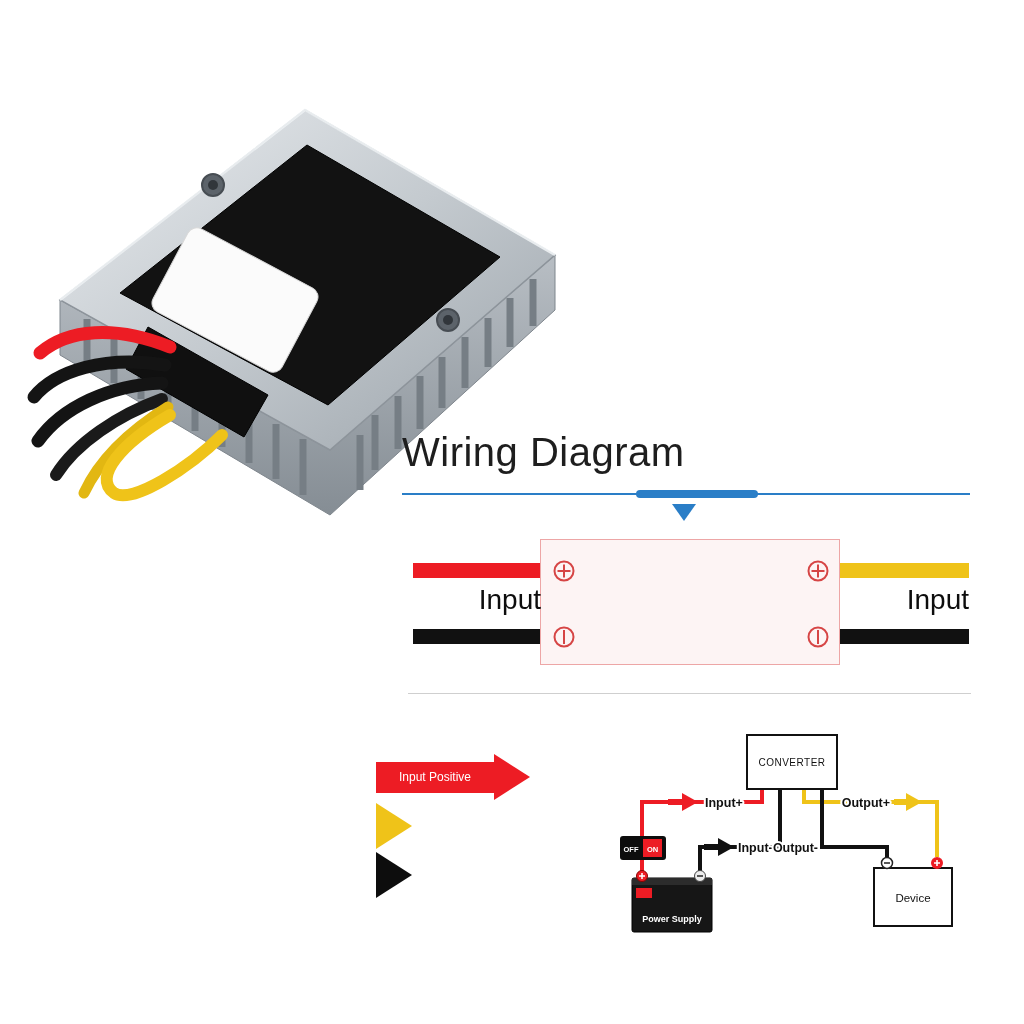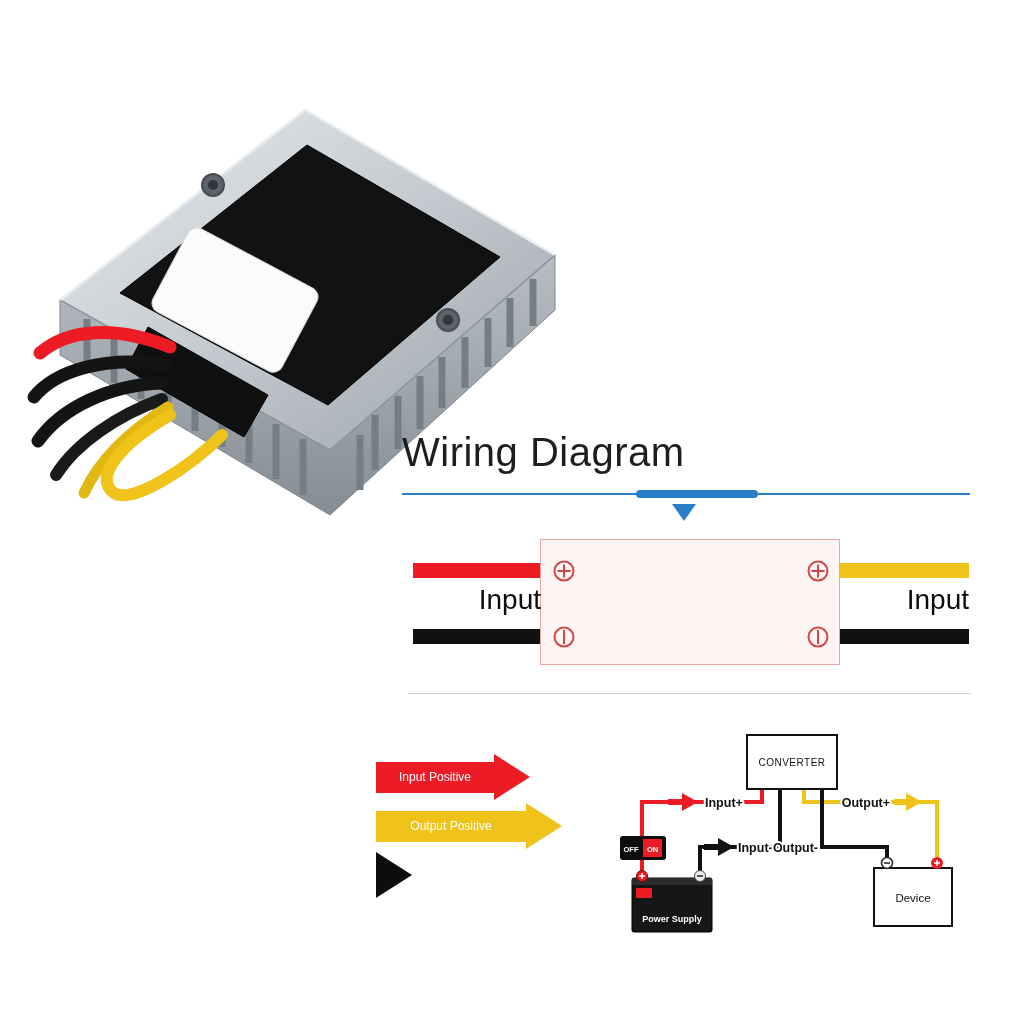--- a/index.html
+++ b/index.html
@@ -162,21 +162,20 @@
   <div class="io-label io-output">Input</div>
 
   <div class="divider"></div>
 
   <div class="legend">
     <div class="arrow" style="--c:var(--red)">
       <div class="shaft" style="width:118px">Input Positive</div>
       <div class="head"></div>
     </div>
     <div class="arrow" style="--c:var(--yellow)">
-      <div class="shaft" style="width:150px">Output Positive</div>
       <div class="head"></div>
     </div>
     <div class="arrow" style="--c:#0d0d0d">
       <div class="head"></div>
     </div>
   </div>
 
   <svg class="schematic" viewBox="0 0 360 225">
 
     <path class="wire-s s-red" d="M150,67 L150,80 L30,80 L30,116"></path>

